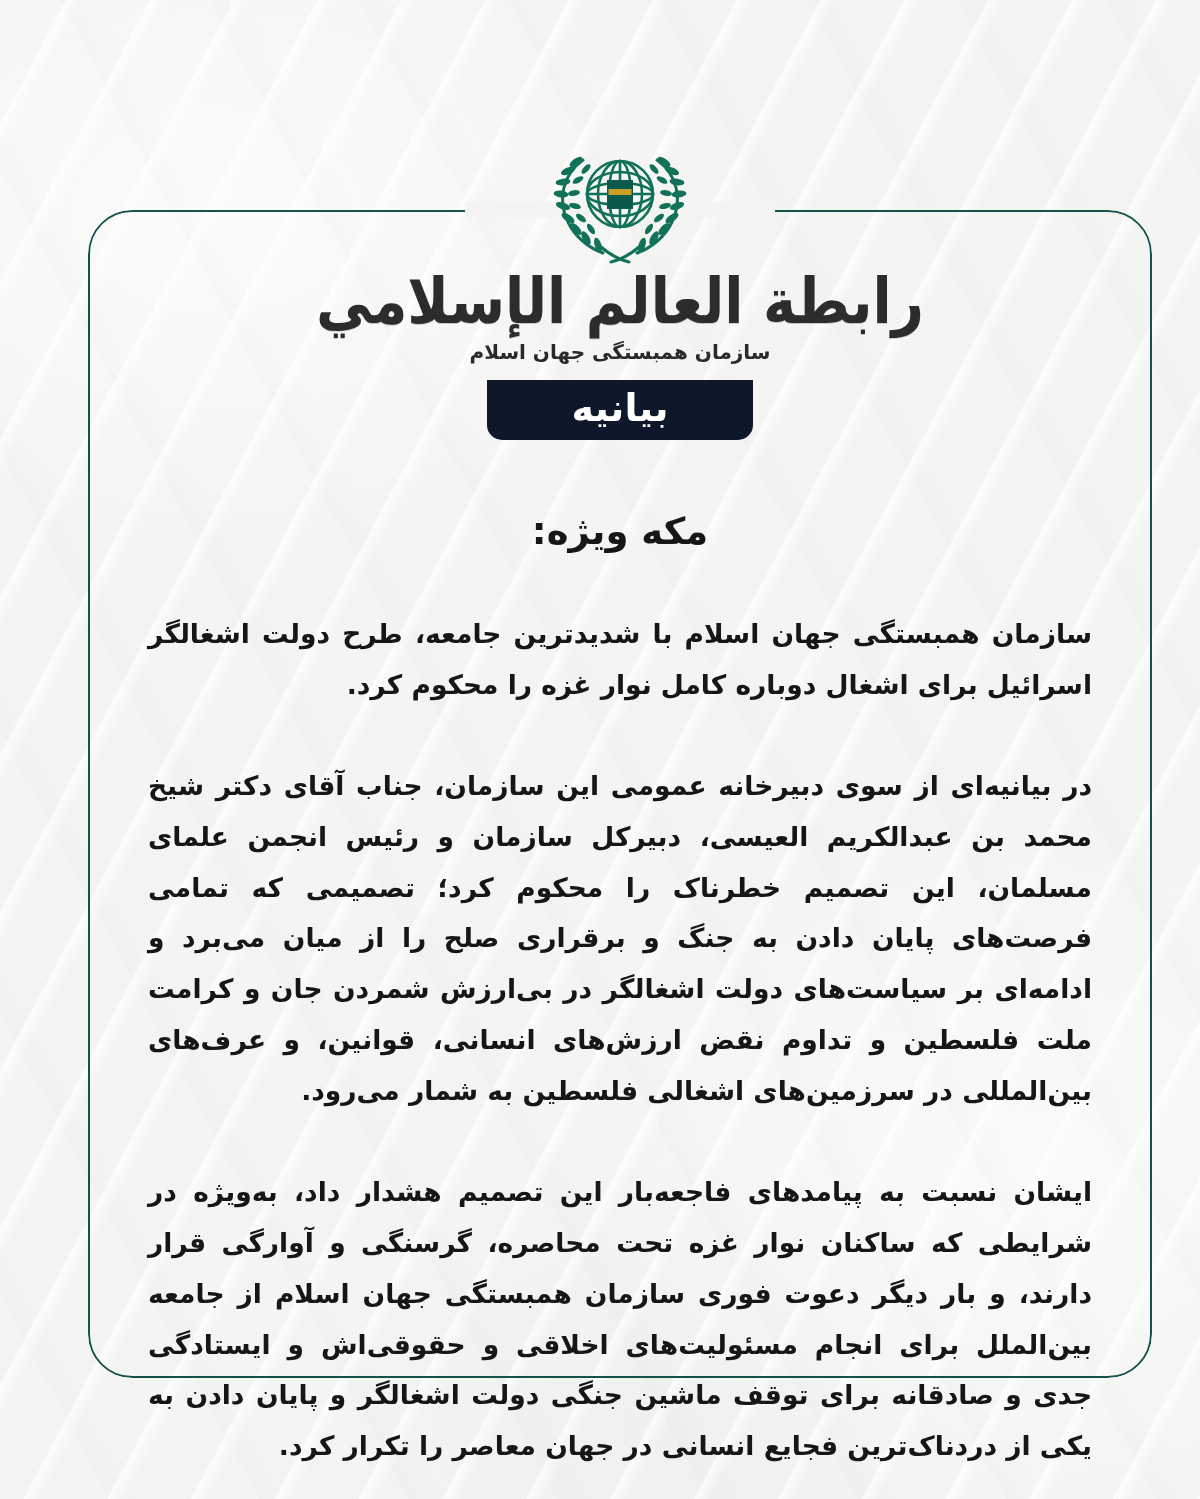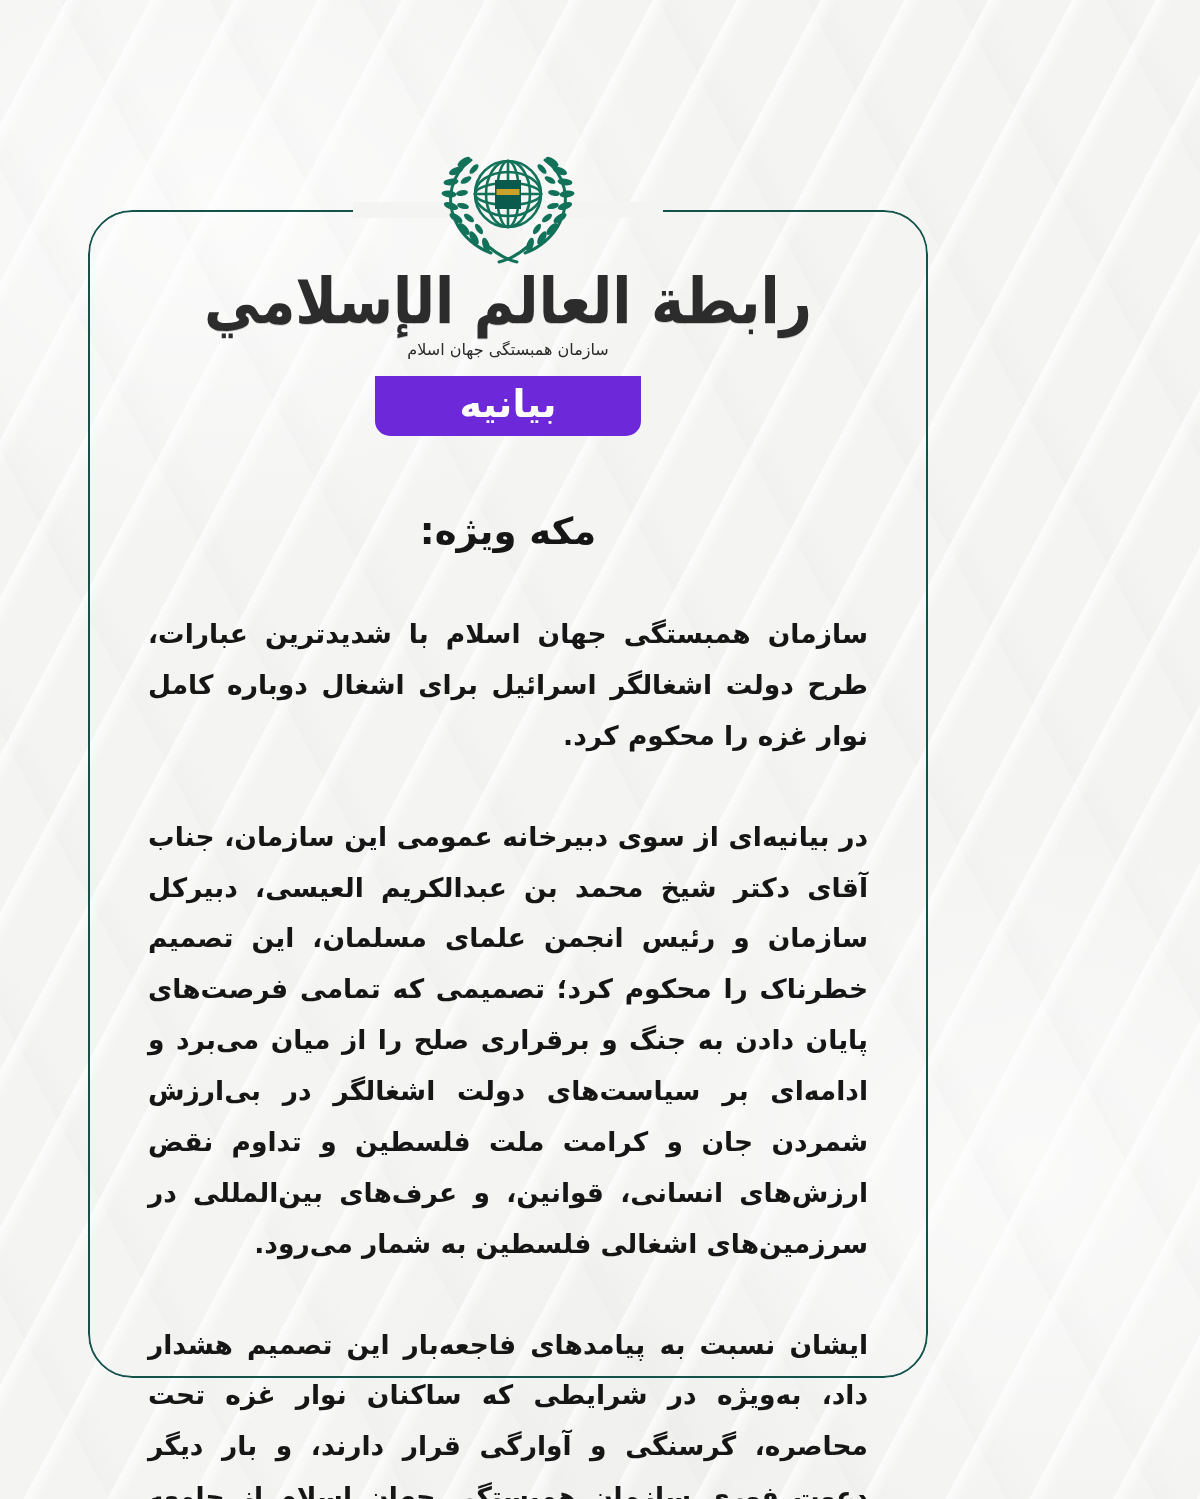--- a/index.html
+++ b/index.html
@@ -47,21 +47,21 @@
     z-index: 2;
     width: 1200px;
     height: 1499px;
   }
 
   
   .card {
     position: absolute;
     left: 88px;
     top: 210px;
-    width: 840px;
+    width: 1064px;
     height: 1168px;
   }
   .card-border {
     position: absolute;
     inset: 0;
     border: 2px solid #13534c;
     border-radius: 44px;
     
     -webkit-mask:
       linear-gradient(#000 0 0) padding-box,
@@ -108,32 +108,32 @@
     font-family: "DejaVu Sans", "Liberation Sans", sans-serif;
     font-size: 56px;
     font-weight: 700;
     color: #2c2c2c;
     letter-spacing: -1px;
     transform: scaleY(1.12);
     text-shadow: 0 1px 0 rgba(0,0,0,0.18);
   }
   .wordmark-fa {
     margin-top: 12px;
-    font-size: 16px;
-    font-weight: 400;
+    font-size: 20px;
+    font-weight: 700;
     color: #2a2a2a;
     letter-spacing: 0.3px;
   }
 
   
   .badge {
     margin-top: 18px;
     min-width: 266px;
     height: 60px;
-    background: #6d28d9;
+    background: #0f172a;
     border-radius: 0 0 15px 15px;
     display: flex;
     align-items: center;
     justify-content: center;
   }
   .badge-label {
     color: #ffffff;
     font-size: 38px;
     font-weight: 700;
     line-height: 1;
@@ -253,19 +253,19 @@
         <div class="wordmark-fa">سازمان همبستگی جهان اسلام</div>
       </div>
 
       <div class="badge">
         <span class="badge-label">بیانیه</span>
       </div>
     </div>
 
     <div class="content">
       <div class="greeting">مکه ویژه:</div>
-      <p class="para">سازمان همبستگی جهان اسلام با شدیدترین عبارات، طرح دولت اشغالگر اسرائیل برای اشغال دوباره کامل نوار غزه را محکوم کرد.</p>
+      <p class="para">سازمان همبستگی جهان اسلام با شدیدترین جامعه، طرح دولت اشغالگر اسرائیل برای اشغال دوباره کامل نوار غزه را محکوم کرد.</p>
       <p class="para">در بیانیه‌ای از سوی دبیرخانه عمومی این سازمان، جناب آقای دکتر شیخ محمد بن عبدالکریم العیسی، دبیرکل سازمان و رئیس انجمن علمای مسلمان، این تصمیم خطرناک را محکوم کرد؛ تصمیمی که تمامی فرصت‌های پایان دادن به جنگ و برقراری صلح را از میان می‌برد و ادامه‌ای بر سیاست‌های دولت اشغالگر در بی‌ارزش شمردن جان و کرامت ملت فلسطین و تداوم نقض ارزش‌های انسانی، قوانین، و عرف‌های بین‌المللی در سرزمین‌های اشغالی فلسطین به شمار می‌رود.</p>
       <p class="para">ایشان نسبت به پیامدهای فاجعه‌بار این تصمیم هشدار داد، به‌ویژه در شرایطی که ساکنان نوار غزه تحت محاصره، گرسنگی و آوارگی قرار دارند، و بار دیگر دعوت فوری سازمان همبستگی جهان اسلام از جامعه بین‌الملل برای انجام مسئولیت‌های اخلاقی و حقوقی‌اش و ایستادگی جدی و صادقانه برای توقف ماشین جنگی دولت اشغالگر و پایان دادن به یکی از دردناک‌ترین فجایع انسانی در جهان معاصر را تکرار کرد.</p>
     </div>
   </div>
 
 </div>
 
 </body></html>

